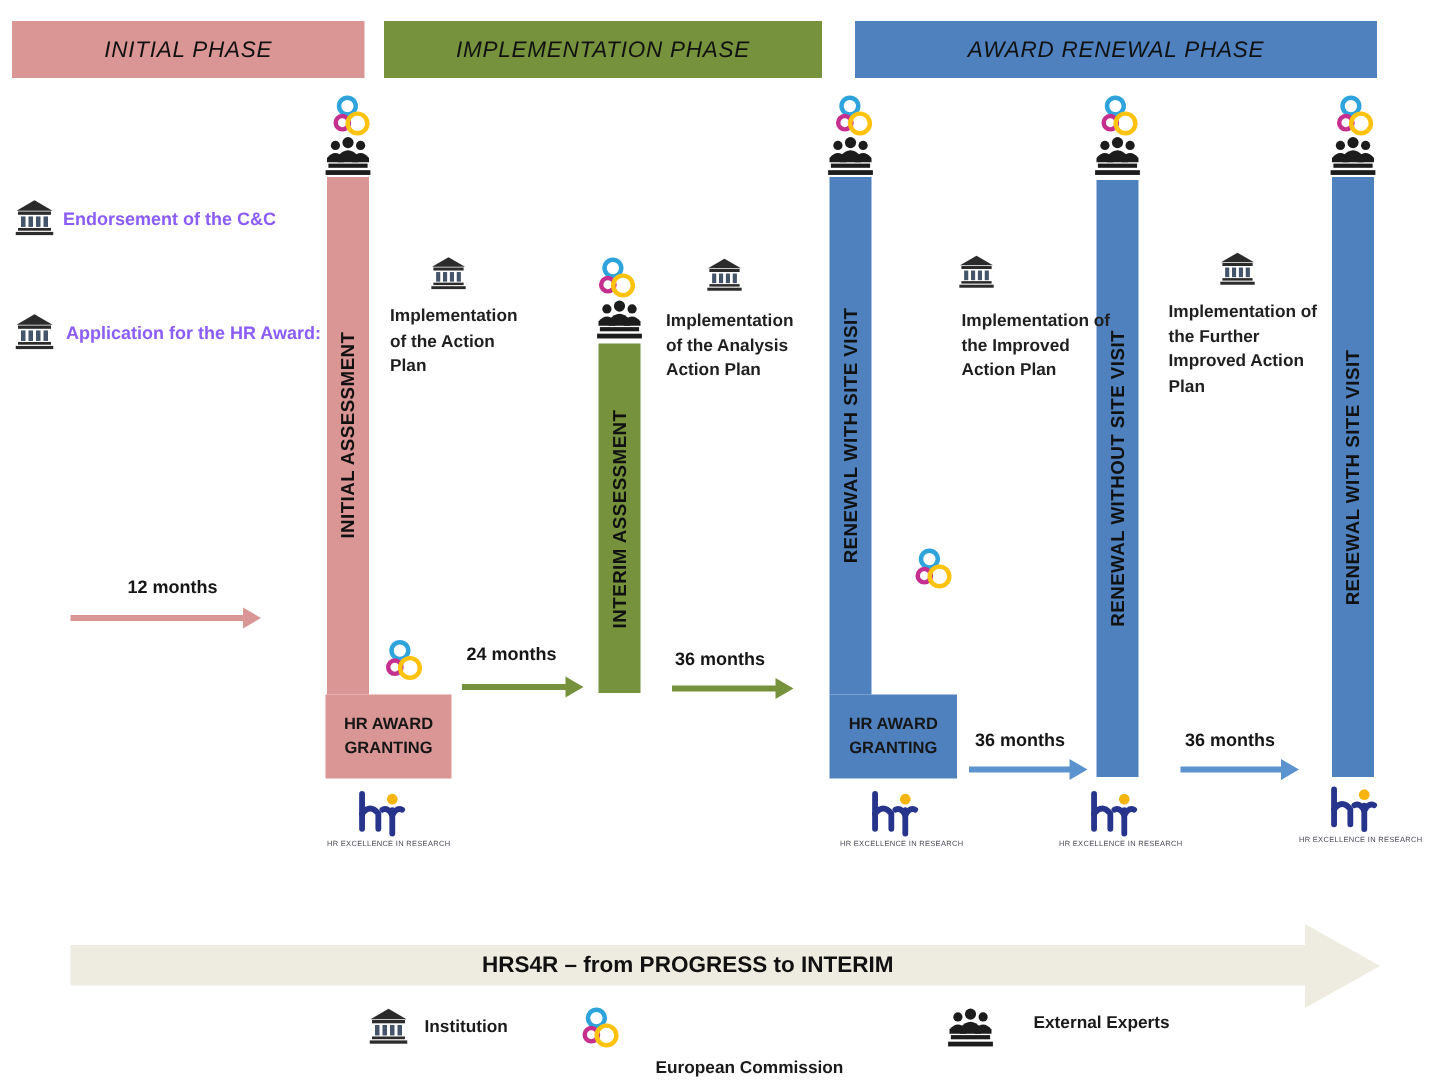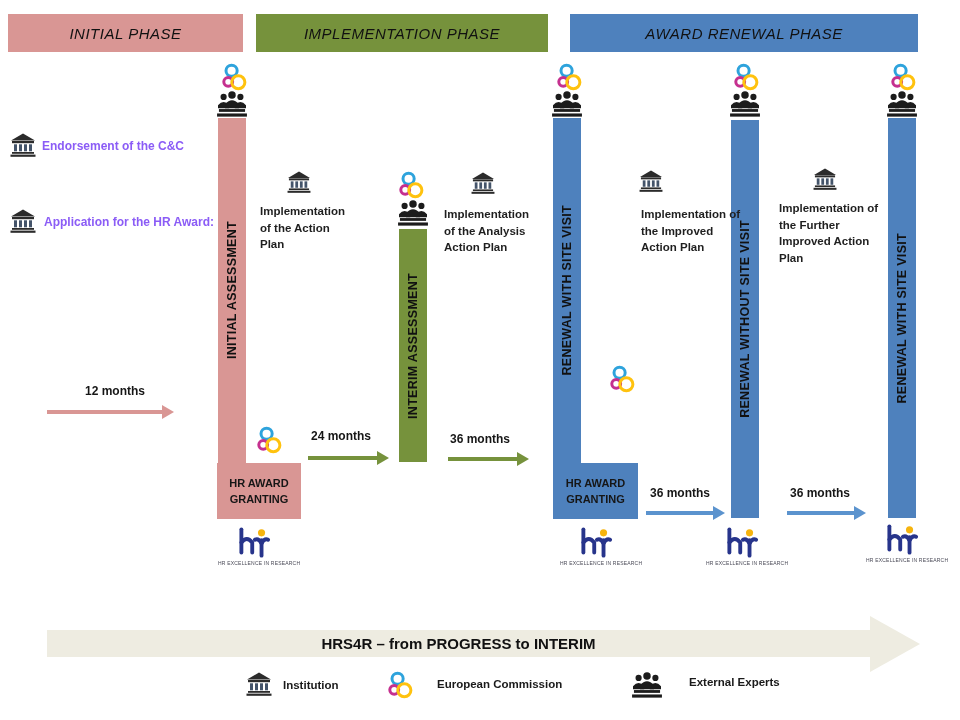--- a/index.html
+++ b/index.html
@@ -419,21 +419,21 @@
     </div>
   <div class="legend-label" style="left:283px; top:679px;">Institution</div>
 
   <div class="abs" style="left:387px; top:671px;">
       <svg viewBox="0 0 27 29" width="26" height="28" aria-hidden="true" fill="none">
     <circle cx="11" cy="8" r="5.8" stroke="#2EA3DC" stroke-width="3.1"></circle>
     <circle cx="7.5" cy="19.5" r="4.6" stroke="#C5308F" stroke-width="3.1"></circle>
     <circle cx="18" cy="20" r="6.8" stroke="#FFC20E" stroke-width="3.1"></circle>
   </svg>
     </div>
-  <div class="legend-label" style="left:437px; top:678px;">European Commission</div>
+  <div class="legend-label" style="left:437px; top:706px;">European Commission</div>
 
   <div class="abs" style="left:630px; top:670px;">
       <svg viewBox="0 0 36 30" width="34" height="28" aria-hidden="true" fill="#1c1c1c">
     <circle cx="9" cy="8.5" r="3.3"></circle>
     <circle cx="27" cy="8.5" r="3.3"></circle>
     <circle cx="18" cy="6.5" r="4"></circle>
     <path d="M3 17.5 q6 -7 12 0 l0 3 h-12 z"></path>
     <path d="M21 17.5 q6 -7 12 0 l0 3 h-12 z"></path>
     <path d="M10.5 16.5 q7.5 -9 15 0 l0 4 h-15 z"></path>
     <rect x="4" y="21.5" width="28" height="3"></rect>

